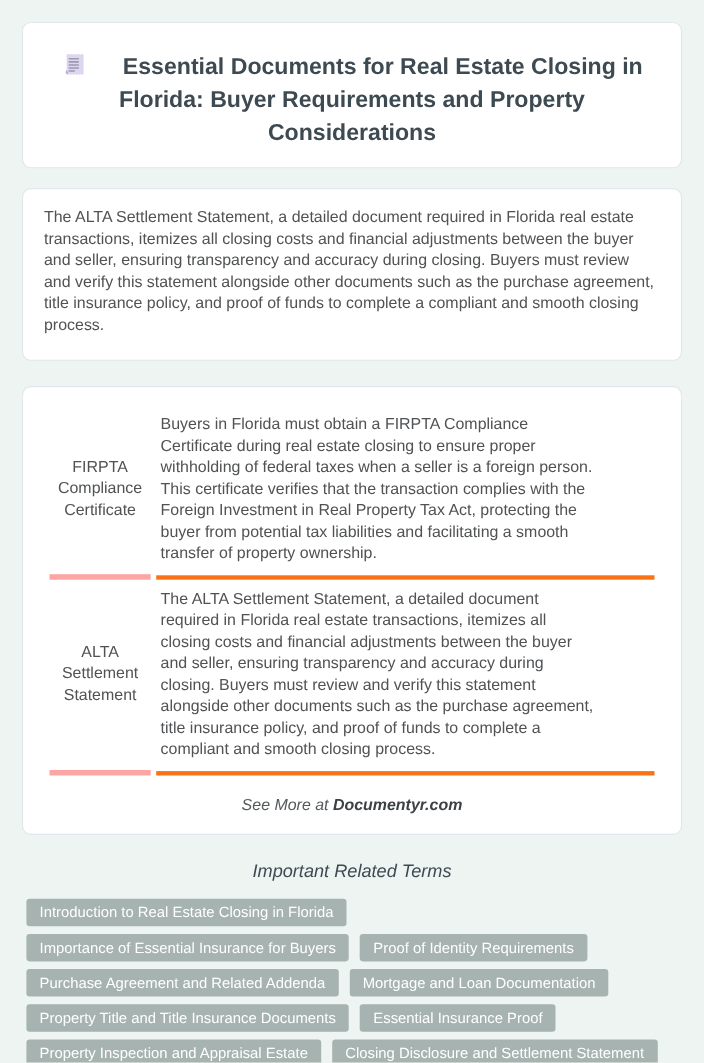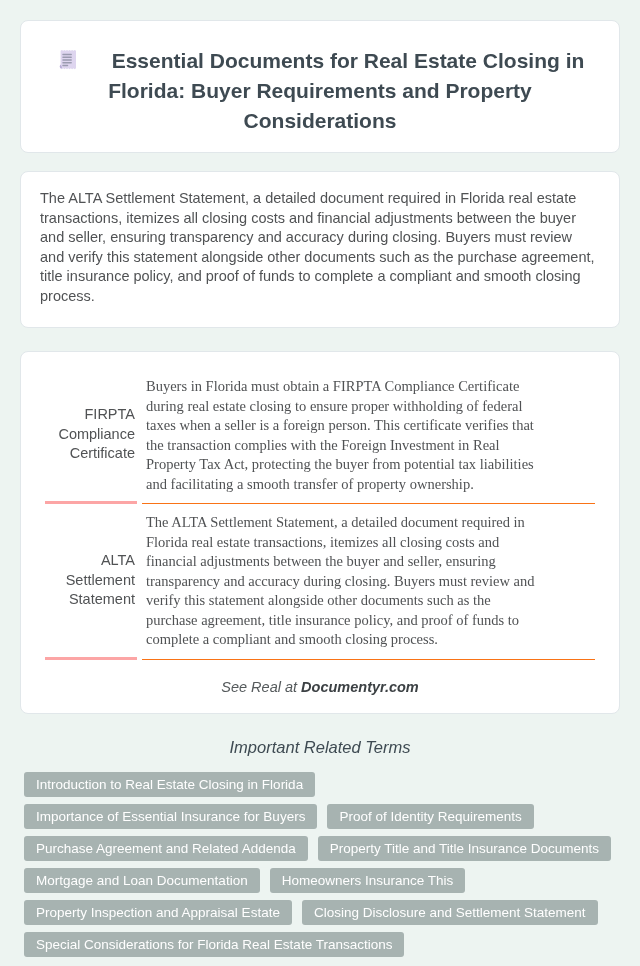--- a/index.html
+++ b/index.html
@@ -53,30 +53,29 @@
     border-collapse: separate;
     border-spacing: 5px 0;
     width: 100%;
     font-size: 14.5px;
     line-height: 19.5px;
     color: #505254;
   }
   table.doc-table th {
     width: 92px;
     font-weight: 400;
-    text-align: right;
+    text-align: center;
     vertical-align: middle;
     padding: 9px 2px;
-    border-bottom: 3px solid #fca5a5;
+    border-bottom: 5px solid #fca5a5;
   }
   table.doc-table td {
     vertical-align: middle;
     padding: 9px 52px 9px 4px;
-    border-bottom: 1px solid #f97316;
-    font-family: Liberation Serif, serif;
+    border-bottom: 4px solid #f97316;
   }
   .see-more {
     margin-top: 19px;
     text-align: center;
     font-style: italic;
     font-size: 14.5px;
     color: #555a5c;
   }
   .see-more .site {
     font-weight: 700;
@@ -140,31 +139,31 @@
         <tr>
           <th>FIRPTA Compliance Certificate</th>
           <td>Buyers in Florida must obtain a FIRPTA Compliance Certificate during real estate closing to ensure proper withholding of federal taxes when a seller is a foreign person. This certificate verifies that the transaction complies with the Foreign Investment in Real Property Tax Act, protecting the buyer from potential tax liabilities and facilitating a smooth transfer of property ownership.</td>
         </tr>
         <tr>
           <th>ALTA Settlement Statement</th>
           <td>The ALTA Settlement Statement, a detailed document required in Florida real estate transactions, itemizes all closing costs and financial adjustments between the buyer and seller, ensuring transparency and accuracy during closing. Buyers must review and verify this statement alongside other documents such as the purchase agreement, title insurance policy, and proof of funds to complete a compliant and smooth closing process.</td>
         </tr>
       </tbody>
     </table>
-    <div class="see-more"><span>See Real at </span><span class="site">Documentyr.com</span></div>
+    <div class="see-more"><span>See More at </span><span class="site">Documentyr.com</span></div>
   </div>
 
   <h2 class="related-heading">Important Related Terms</h2>
 
   <div class="chips">
     <span class="chip">Introduction to Real Estate Closing in Florida</span>
     <span class="chip">Importance of Essential Insurance for Buyers</span>
     <span class="chip">Proof of Identity Requirements</span>
     <span class="chip">Purchase Agreement and Related Addenda</span>
+    <span class="chip">Mortgage and Loan Documentation</span>
     <span class="chip">Property Title and Title Insurance Documents</span>
-    <span class="chip">Mortgage and Loan Documentation</span>
-    <span class="chip">Homeowners Insurance This</span>
+    <span class="chip">Essential Insurance Proof</span>
     <span class="chip">Property Inspection and Appraisal Estate</span>
     <span class="chip">Closing Disclosure and Settlement Statement</span>
     <span class="chip">Special Considerations for Florida Real Estate Transactions</span>
   </div>
 
 </div>
 
 </body></html>

